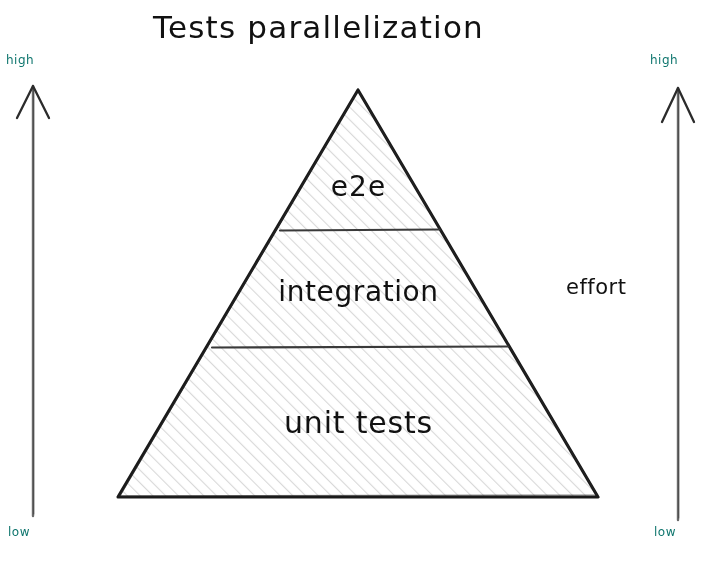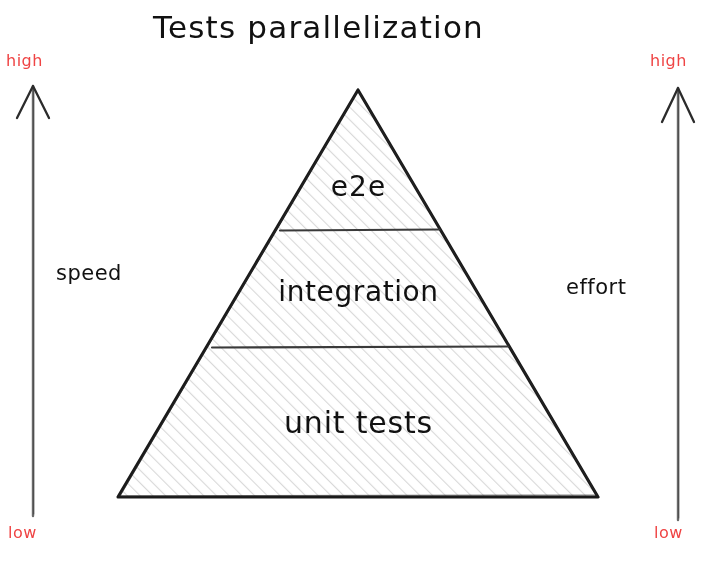--- a/index.html
+++ b/index.html
@@ -41,23 +41,23 @@
     font-size: 31px;
     line-height: 38px;
     letter-spacing: 1.2px;
     color: #111111;
     white-space: nowrap;
   }
 
   
   .axis-label {
     position: absolute;
-    font-size: 16px;
+    font-size: 12px;
     line-height: 25px;
-    color: #ef4444;
+    color: #0f766e;
     white-space: nowrap;
   }
   #left-high  { left: 6px;   top: 48px; }
   #left-low   { left: 8px;   top: 520px; }
   #right-high { left: 650px; top: 48px; }
   #right-low  { left: 654px; top: 520px; }
 
   .axis-mid {
     position: absolute;
     font-size: 21px;
@@ -123,21 +123,20 @@
   </g>
 </svg>
 
 <div class="hand" id="title">Tests parallelization</div>
 
 <div class="hand axis-label" id="left-high">high</div>
 
 <div class="hand axis-label" id="left-low">low</div>
 
 <div class="hand axis-mid" id="left-mid">
-  <div>speed</div>
 </div>
 
 <div class="hand axis-label" id="right-high">high</div>
 
 <div class="hand axis-label" id="right-low">low</div>
 
 <div class="hand axis-mid" id="right-mid">
   <div>effort</div>
 </div>
 

